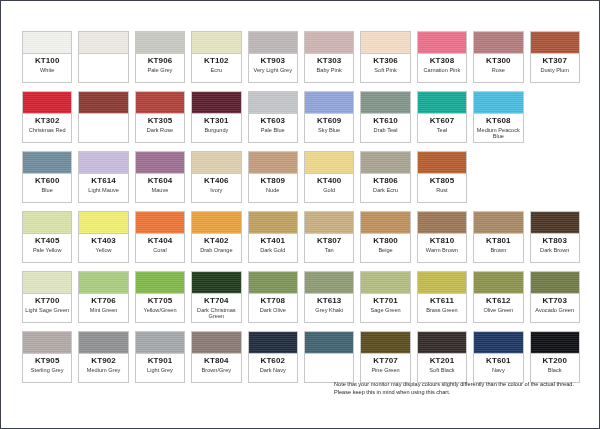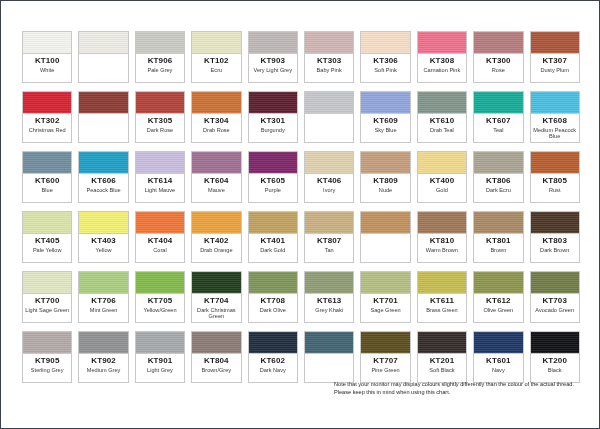--- a/index.html
+++ b/index.html
@@ -220,39 +220,34 @@
           <div class="swatch-inner">
             <div class="swatch-color" style="background: rgb(179, 64, 56);"></div>
             <div class="swatch-label">
               <div class="swatch-code">KT305</div>
               <div class="swatch-name">Dark Rose</div>
             </div>
           </div>
         </div>
         <div class="swatch-card">
           <div class="swatch-inner">
-            <div class="swatch-color" style="background: rgb(203, 112, 48);"></div>
-            <div class="swatch-label">
-              <div class="swatch-code">KT304</div>
-              <div class="swatch-name">Drab Rose</div>
-            </div>
-          </div>
-        </div>
-        <div class="swatch-card">
-          <div class="swatch-inner">
             <div class="swatch-color" style="background: rgb(92, 29, 45);"></div>
             <div class="swatch-label">
               <div class="swatch-code">KT301</div>
               <div class="swatch-name">Burgundy</div>
             </div>
           </div>
         </div>
         <div class="swatch-card">
           <div class="swatch-inner">
             <div class="swatch-color" style="background: rgb(195, 198, 202);"></div>
+            <div class="swatch-label">
+              <div class="swatch-code">KT603</div>
+              <div class="swatch-name">Pale Blue</div>
+            </div>
           </div>
         </div>
         <div class="swatch-card">
           <div class="swatch-inner">
             <div class="swatch-color" style="background: rgb(143, 164, 219);"></div>
             <div class="swatch-label">
               <div class="swatch-code">KT609</div>
               <div class="swatch-name">Sky Blue</div>
             </div>
           </div>
@@ -290,56 +285,38 @@
           <div class="swatch-inner">
             <div class="swatch-color" style="background: rgb(110, 140, 156);"></div>
             <div class="swatch-label">
               <div class="swatch-code">KT600</div>
               <div class="swatch-name">Blue</div>
             </div>
           </div>
         </div>
         <div class="swatch-card">
           <div class="swatch-inner">
-            <div class="swatch-color" style="background: rgb(26, 159, 198);"></div>
-            <div class="swatch-label">
-              <div class="swatch-code">KT606</div>
-              <div class="swatch-name">Peacock Blue</div>
-            </div>
-          </div>
-        </div>
-        <div class="swatch-card">
-          <div class="swatch-inner">
             <div class="swatch-color" style="background: rgb(200, 187, 221);"></div>
             <div class="swatch-label">
               <div class="swatch-code">KT614</div>
               <div class="swatch-name">Light Mauve</div>
             </div>
           </div>
         </div>
         <div class="swatch-card">
           <div class="swatch-inner">
             <div class="swatch-color" style="background: rgb(157, 110, 145);"></div>
             <div class="swatch-label">
               <div class="swatch-code">KT604</div>
               <div class="swatch-name">Mauve</div>
             </div>
           </div>
         </div>
         <div class="swatch-card">
           <div class="swatch-inner">
-            <div class="swatch-color" style="background: rgb(125, 36, 103);"></div>
-            <div class="swatch-label">
-              <div class="swatch-code">KT605</div>
-              <div class="swatch-name">Purple</div>
-            </div>
-          </div>
-        </div>
-        <div class="swatch-card">
-          <div class="swatch-inner">
             <div class="swatch-color" style="background: rgb(221, 208, 172);"></div>
             <div class="swatch-label">
               <div class="swatch-code">KT406</div>
               <div class="swatch-name">Ivory</div>
             </div>
           </div>
         </div>
         <div class="swatch-card">
           <div class="swatch-inner">
             <div class="swatch-color" style="background: rgb(196, 156, 124);"></div>
@@ -428,20 +405,24 @@
             <div class="swatch-color" style="background: rgb(201, 174, 127);"></div>
             <div class="swatch-label">
               <div class="swatch-code">KT807</div>
               <div class="swatch-name">Tan</div>
             </div>
           </div>
         </div>
         <div class="swatch-card">
           <div class="swatch-inner">
             <div class="swatch-color" style="background: rgb(192, 144, 92);"></div>
+            <div class="swatch-label">
+              <div class="swatch-code">KT800</div>
+              <div class="swatch-name">Beige</div>
+            </div>
           </div>
         </div>
         <div class="swatch-card">
           <div class="swatch-inner">
             <div class="swatch-color" style="background: rgb(157, 118, 84);"></div>
             <div class="swatch-label">
               <div class="swatch-code">KT810</div>
               <div class="swatch-name">Warm Brown</div>
             </div>
           </div>

